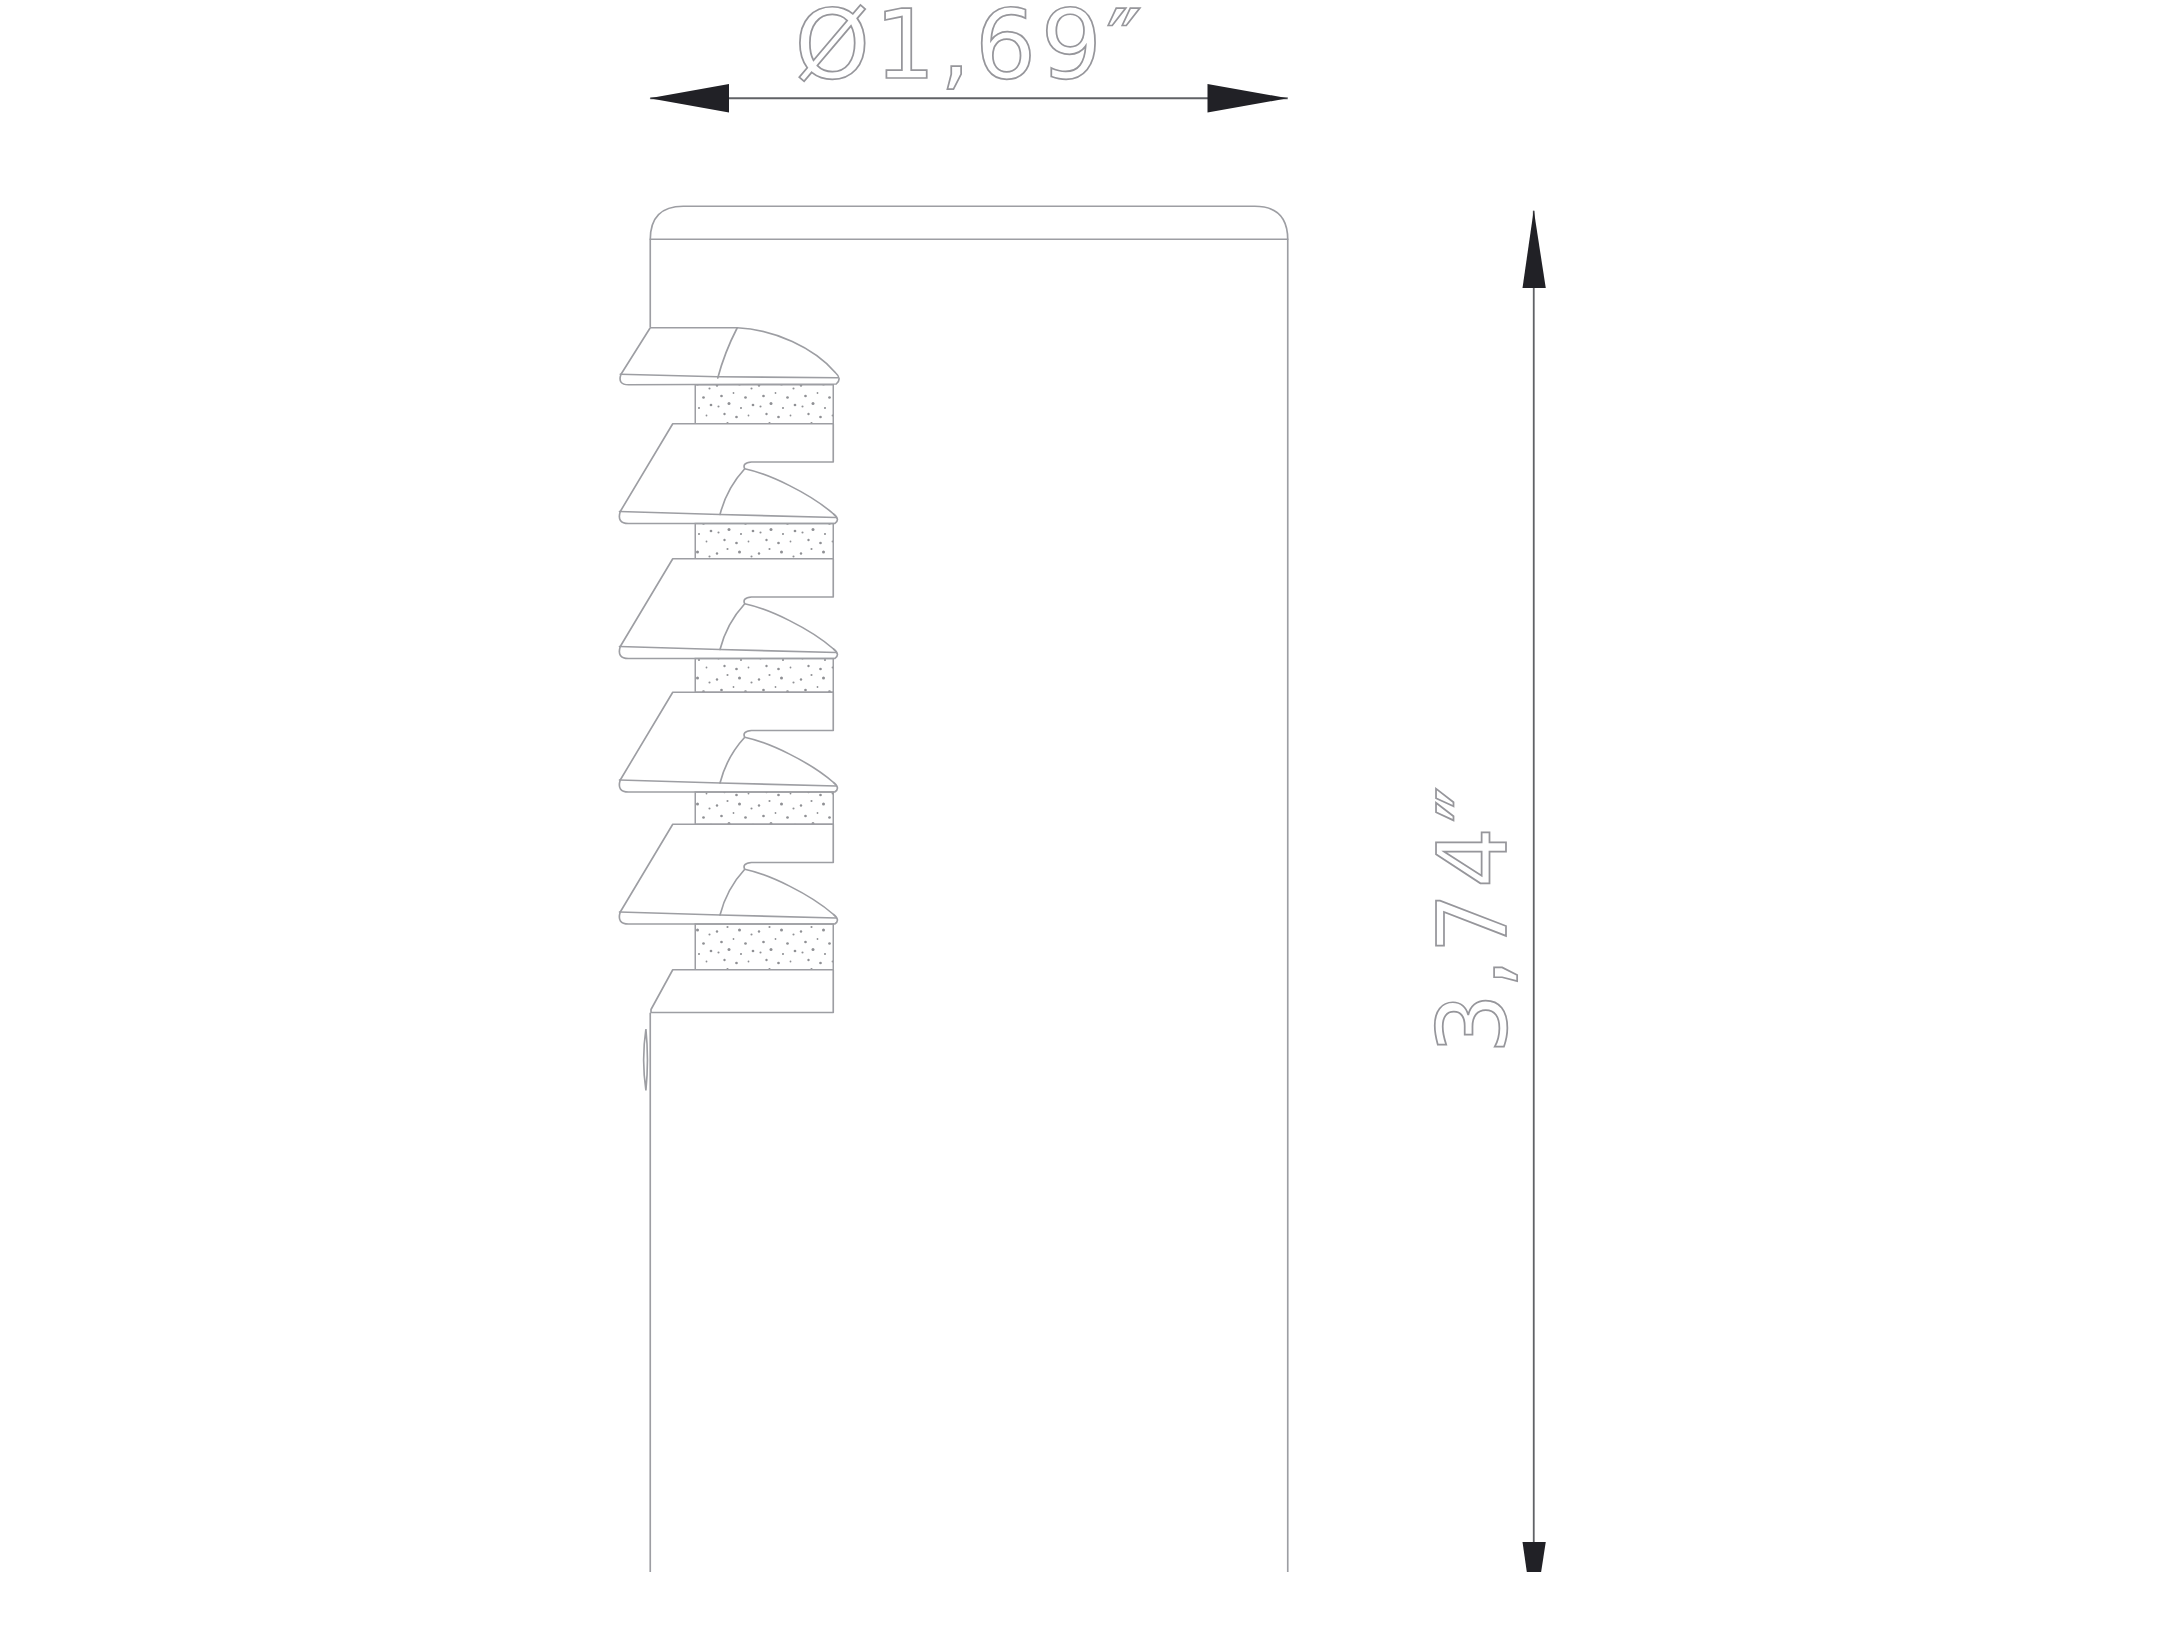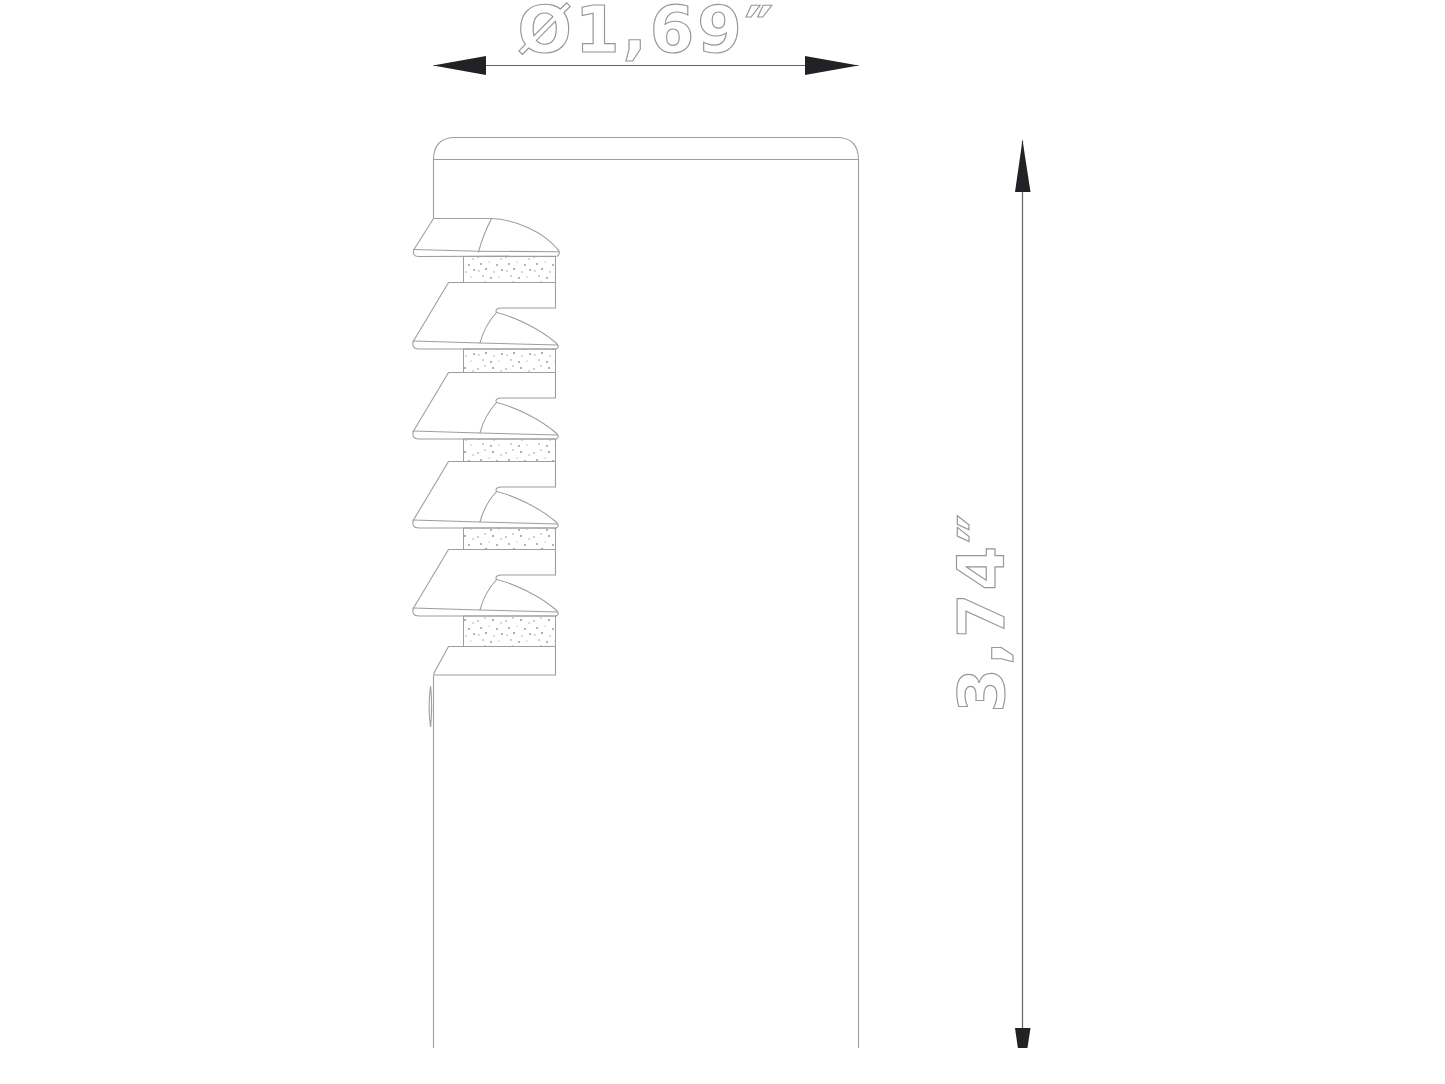--- a/index.html
+++ b/index.html
@@ -5,21 +5,21 @@
   :root{
     --background:#ffffff;
     --outline:#9d9ea3;
     --dimension_line:#606266;
     --arrow:#212126;
     --text:#96969b;
     --stipple:#8f9094;
   }
   html,body{margin:0;padding:0;background:var(--background);}
   .stage{position:relative;width:1445px;height:1048px;background:var(--background);overflow:hidden;
-         font-family:"DejaVu Sans","Liberation Sans",sans-serif;font-weight:bold;}
+         font-family:"DejaVu Sans","Liberation Sans",sans-serif;}
   svg{display:block;}
   .part{fill:#ffffff;stroke:var(--outline);stroke-width:1.1;stroke-linejoin:round;}
   .partline{fill:none;stroke:var(--outline);stroke-width:1.1;stroke-linecap:round;}
   .band{fill:url(#stipple-pattern);stroke:var(--outline);stroke-width:1;}
   .dimline{fill:none;stroke:var(--dimension_line);stroke-width:1.2;}
   .arrowhead{fill:var(--arrow);stroke:none;}
   .dim-text{fill:none;stroke:var(--text);stroke-width:1.15;
             font-family:"DejaVu Sans","Liberation Sans",sans-serif;
             font-size:64px;letter-spacing:3px;}
 </style>

